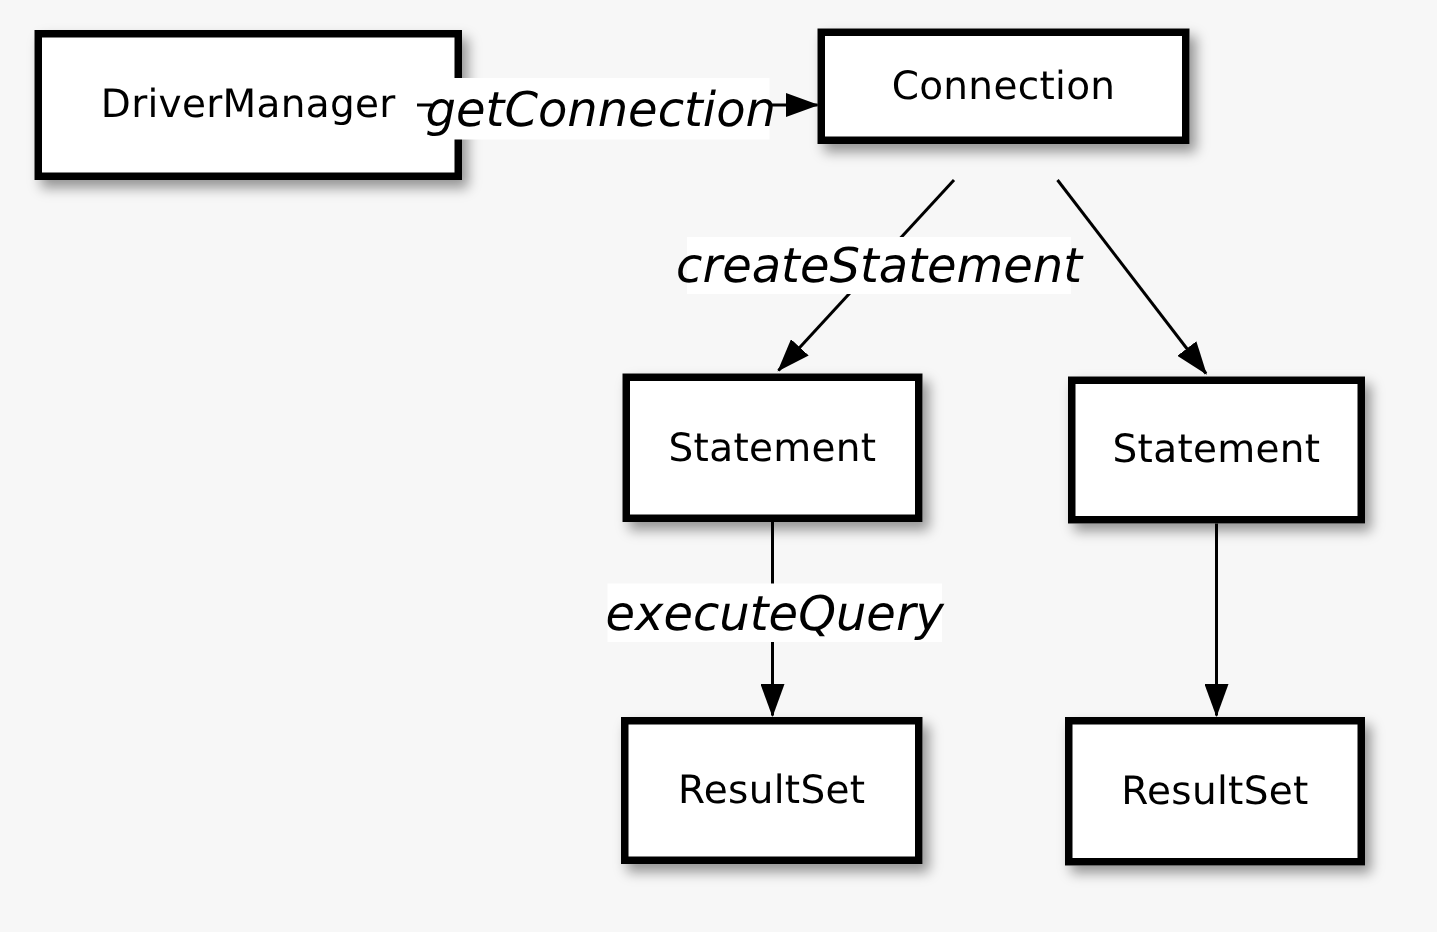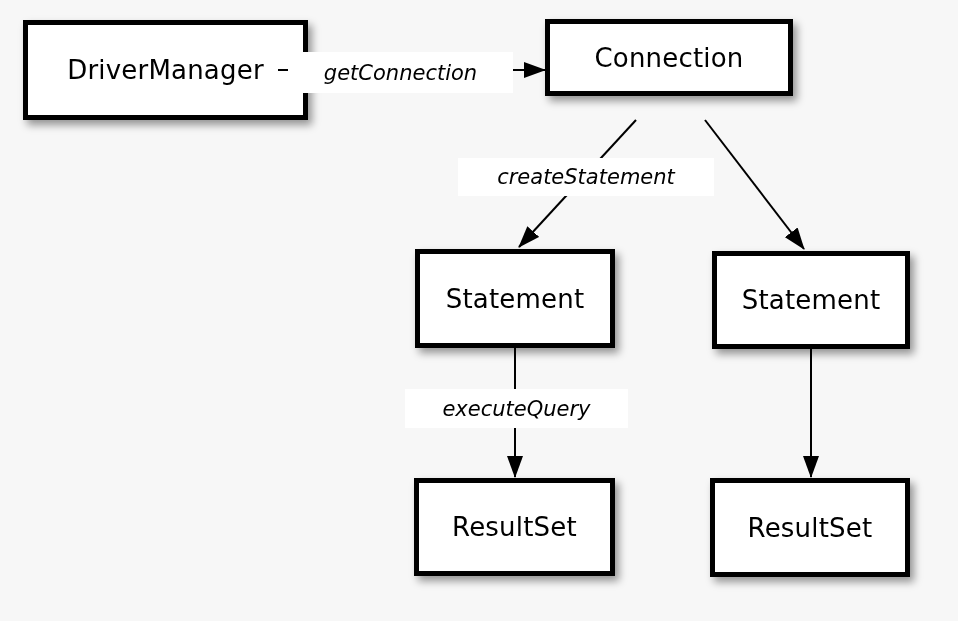--- a/index.html
+++ b/index.html
@@ -37,21 +37,21 @@
     letter-spacing: 0.2px;
     white-space: nowrap;
   }
   .edge-label {
     position: absolute;
     box-sizing: border-box;
     background: #ffffff;
     display: flex;
     align-items: center;
     justify-content: center;
-    font-size: 21px;
+    font-size: 32px;
     font-style: italic;
     color: #000000;
     z-index: 3;
     white-space: nowrap;
   }
   
   .node-drivermanager   { left: 23px;  top: 20px;  width: 285px; height: 100px; }
   .node-connection      { left: 545px; top: 19px;  width: 248px; height: 77px; }
   .node-statement-left  { left: 415px; top: 249px; width: 200px; height: 99px; }
   .node-statement-right { left: 712px; top: 251px; width: 198px; height: 98px; }

